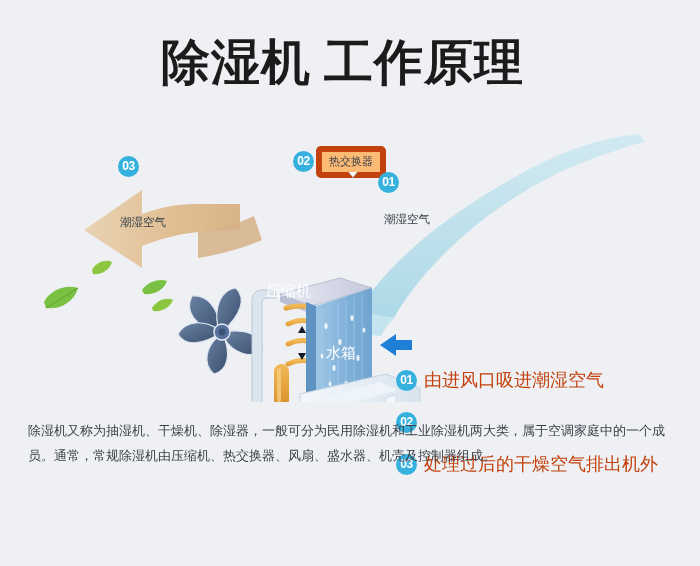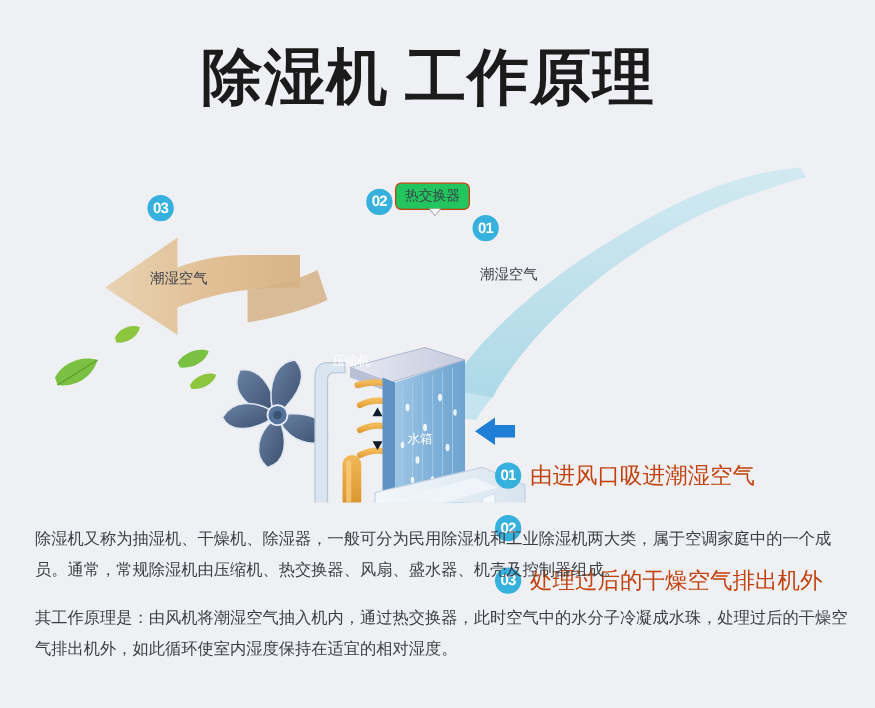--- a/index.html
+++ b/index.html
@@ -36,28 +36,28 @@
     font-size:12px; font-weight:bold;
     line-height:21px; text-align:center;
     letter-spacing:-0.5px;
   }
 
   
   .dlabel{
     position:absolute;
     font-size:11.5px; color:#3a4048; white-space:nowrap;
   }
-  .dlabel.light{ color:#ffffff; font-size:10px; }
+  .dlabel.light{ color:#ffffff; font-size:15px; }
 
   
   #callout{
     position:absolute; left:316px; top:34px;
     padding:2px 7px 3px 7px;
-    background:#22c55e;
-    border:1px solid #c2410c;
+    background:#fdba74;
+    border:6px solid #c2410c;
     border-radius:5px;
     font-size:11px; color:#3c434b; white-space:nowrap;
   }
   #callout:after{
     content:""; position:absolute; left:26px; bottom:-6px;
     width:0;height:0;
     border-left:5px solid transparent;
     border-right:5px solid transparent;
     border-top:6px solid #9aa3ad;
   }
@@ -309,16 +309,15 @@
       </div>
       <div class="legend-row">
         <div class="legend-badge">03</div>
         <div class="legend-text">处理过后的干燥空气排出机外</div>
       </div>
     </div>
   </div>
 
   <div id="copy">
     <p class="para">除湿机又称为抽湿机、干燥机、除湿器，一般可分为民用除湿机和工业除湿机两大类，属于空调家庭中的一个成员。通常，常规除湿机由压缩机、热交换器、风扇、盛水器、机壳及控制器组成。</p>
-    <p class="para">其工作原理是：由风机将潮湿空气抽入机内，通过热交换器，此时空气中的水分子冷凝成水珠，处理过后的干燥空气排出机外，如此循环使室内湿度保持在适宜的相对湿度。</p>
   </div>
 
 </div>
 
 </body></html>

